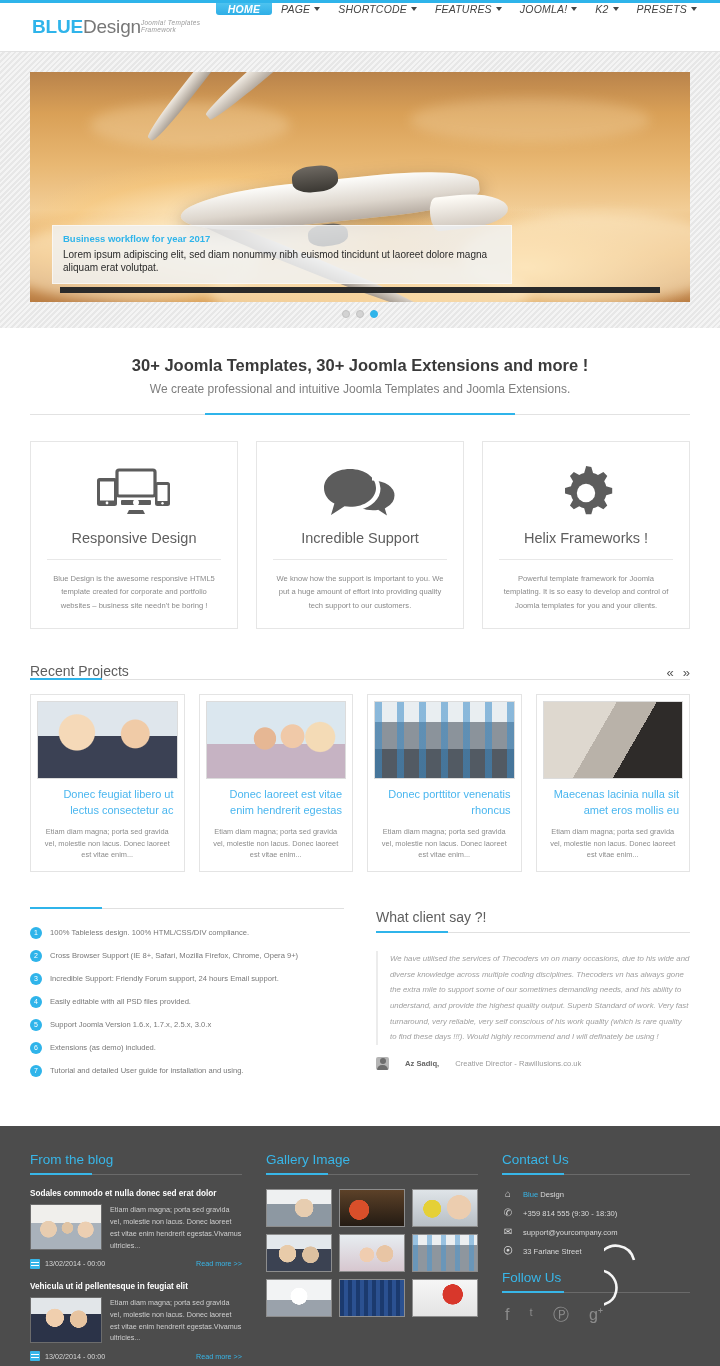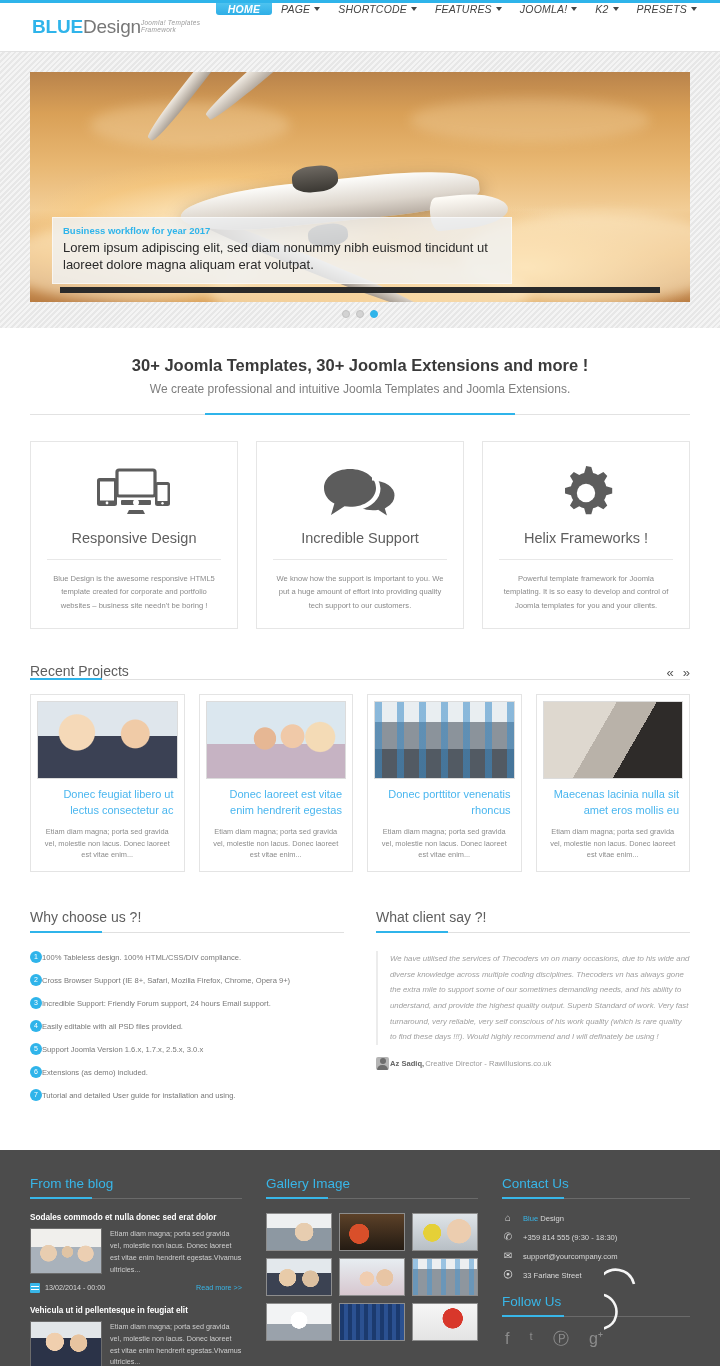--- a/index.html
+++ b/index.html
@@ -140,21 +140,21 @@
 
   .caption-box {
     position: absolute;
     left: 22px; bottom: 18px;
     width: 460px;
     background: rgba(240,243,245,0.80);
     border: 1px solid rgba(255,255,255,0.55);
     padding: 7px 10px 9px 10px;
   }
   .caption-title { color: #2fb4ea; font-size: 9.5px; font-weight: bold; margin-bottom: 4px; }
-  .caption-text { color: #2a2a2a; font-size: 13px; line-height: 1.3; }
+  .caption-text { color: #2a2a2a; font-size: 10px; line-height: 1.3; }
 
   .slider-bar {
     position: absolute; left: 30px; right: 30px; bottom: 9px;
     height: 6px; background: #2a2a2a;
   }
   .dots {
     display: flex; justify-content: center; gap: 6px;
     padding: 8px 0 2px 0;
   }
   .dot { width: 8px; height: 8px; border-radius: 50%; background: #d3d3d3; border: 1px solid #c2c2c2; cursor: pointer; }
@@ -224,32 +224,32 @@
       linear-gradient(#e9eef1 0 26%, #8b939b 26% 62%, #525a63 62% 100%); }
   .pi4 { background:
       linear-gradient(120deg, #ded8cf 0 40%, #b9b2a9 40% 62%, #2e2b29 62% 100%); }
   .proj-title { color: #4ab6ef; font-size: 11px; line-height: 1.45; margin: 8px 4px 7px 4px; cursor: pointer; text-align: right; }
   .proj-text { color: #8c8c8c; font-size: 7.4px; line-height: 1.6; margin: 0 4px; }
 
   
   .two-col { display: flex; gap: 32px; padding: 36px 30px 0 30px; }
   .col { flex: 1; }
   .why-list { margin-top: 18px; }
-  .why-item { display: flex; align-items: center; gap: 0; margin-bottom: 11px; }
+  .why-item { display: flex; align-items: flex-start; gap: 8px; margin-bottom: 11px; }
   .why-num {
     flex: 0 0 auto;
     width: 12px; height: 12px; border-radius: 50%;
     background: #2fb4ea; color: #fff;
     font-size: 7px; line-height: 12px; text-align: center;
   }
   .why-text { font-size: 7.6px; color: #777; line-height: 1.3; padding-top: 1px; }
 
   .quote-box { margin-top: 18px; padding-left: 12px; border-left: 2px solid #ececec; }
   .quote-text { font-size: 7.8px; font-style: italic; color: #a0a0a0; line-height: 2.0; }
-  .quote-author { display: flex; align-items: center; gap: 1px; margin-top: 12px; }
+  .quote-author { display: flex; align-items: center; gap: 16px; margin-top: 12px; }
   .author-avatar { width: 13px; height: 13px; background: #b5b5b5; border-radius: 2px; position: relative; overflow: hidden; }
   .author-avatar::before { content:""; position:absolute; left:3.5px; top:1.5px; width:6px; height:6px; border-radius:50%; background:#6d6d6d; }
   .author-avatar::after { content:""; position:absolute; left:1px; bottom:0; width:11px; height:5px; border-radius:5px 5px 0 0; background:#6d6d6d; }
   .author-name { font-size: 7.6px; font-weight: bold; color: #666; }
   .author-role { font-size: 7.6px; color: #9a9a9a; }
 
   
   .footer {
     margin-top: 38px;
     background: #4c4c4c;
@@ -472,23 +472,20 @@
     <div class="proj-card">
       <div class="proj-img pi4"></div>
       <div class="proj-title">Maecenas lacinia nulla sit amet eros mollis eu</div>
       <div class="proj-text">Etiam diam magna; porta sed gravida vel, molestie non lacus. Donec laoreet est vitae enim...</div>
     </div>
   </div>
 </section>
 
 <section class="two-col">
   <div class="col">
-    <div class="sec-head">
-      <h2 class="sec-title">Why choose us ?!</h2>
-    </div>
     <div class="sec-underline"></div>
     <div class="why-list">
       <div class="why-item">
         <span class="why-num">1</span>
         <span class="why-text">100% Tableless design. 100% HTML/CSS/DIV compliance.</span>
       </div>
       <div class="why-item">
         <span class="why-num">2</span>
         <span class="why-text">Cross Browser Support (IE 8+, Safari, Mozilla Firefox, Chrome, Opera 9+)</span>
       </div>

